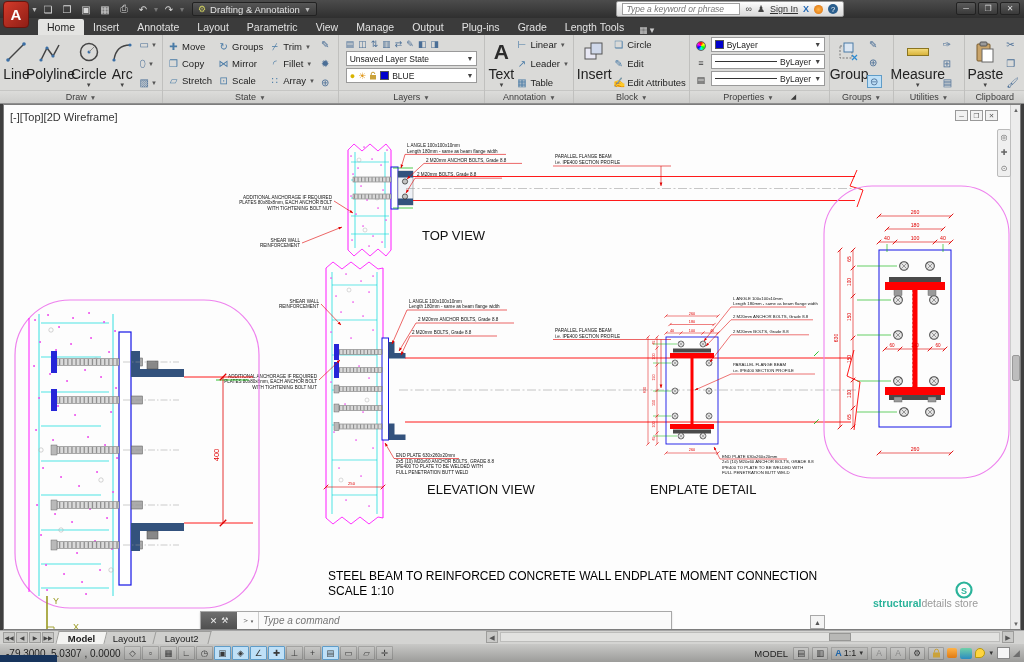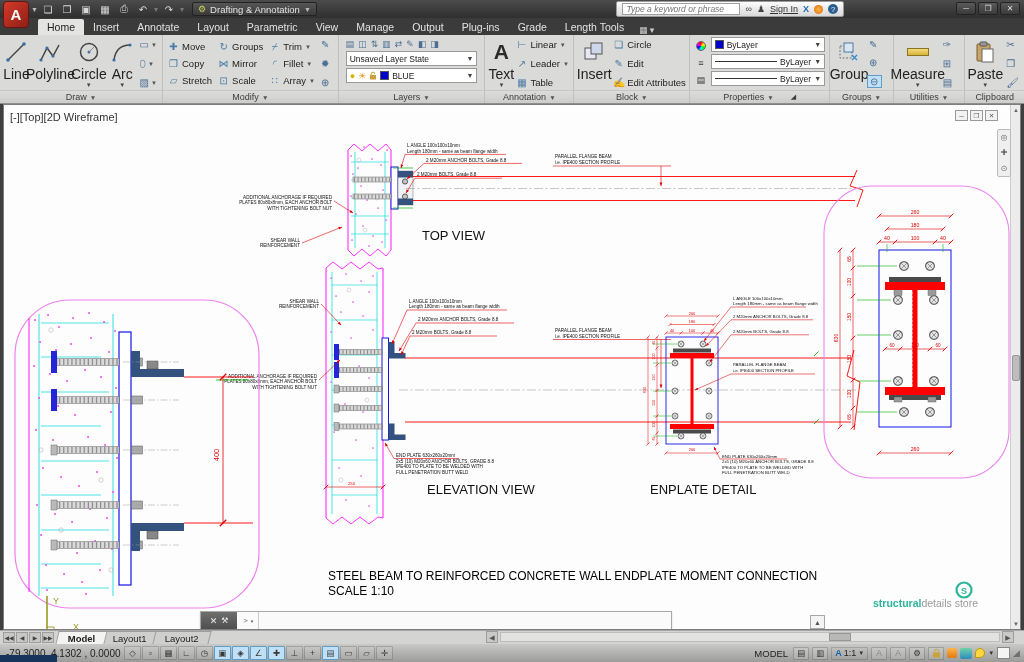--- a/index.html
+++ b/index.html
@@ -305,21 +305,21 @@
               <span class="caret">▼</span>
             </span>
         </div>
         <div class="minicol">
           <span class="minibtn">✎</span>
           <span class="minibtn">✹</span>
           <span class="minibtn">⊕</span>
         </div>
       </div>
       <div class="p-footer">
-        <span>Modify</span>
+        <span>State</span>
           <span class="caret">▼</span>
       </div>
     </div>
 
     <div class="panel" style="width:152px">
       <div class="p-body">
         <div class="layers-body" style="width:100%">
           <div class="lay-icons">
             <span>▤</span>
             <span>◫</span>
@@ -904,20 +904,21 @@
       <span class="vthumb"></span>
       <span class="varr" style="bottom:0">▼</span>
     </div>
 
     <div class="cmdbar">
       <div class="cmd-grip">
         <span>✕</span>
         <span style="font-size:8px">⚒</span>
       </div>
       <div class="cmd-prompt">＞<span style="font-size:5px">▾</span></div>
+      <input class="cmd-input" placeholder="Type a command" style="">
     </div>
     <div class="cmd-up">▲</div>
   </div>
 
   <div class="tabs2">
     <div class="tnav">
       <span>◀◀</span>
       <span>◀</span>
       <span>▶</span>
       <span>▶▶</span>
@@ -932,21 +933,21 @@
         <span>Layout2</span>
       </div>
   </div>
   <span class="hsb-larr">◀</span>
   <div class="hsb-track">
     <span class="hsb-thumb"></span>
   </div>
   <span class="hsb-rarr">▶</span>
 
   <div class="statusbar">
-    <span class="coords">-79.3000, 4.1302 , 0.0000</span>
+    <span class="coords">-79.3000, 5.0307 , 0.0000</span>
     <div class="toggles">
       <span class="tgl">◇</span>
       <span class="tgl">▫</span>
       <span class="tgl">▦</span>
       <span class="tgl">∟</span>
       <span class="tgl">◷</span>
       <span class="tgl on">▣</span>
       <span class="tgl on">◈</span>
       <span class="tgl on">∠</span>
       <span class="tgl on">✚</span>

